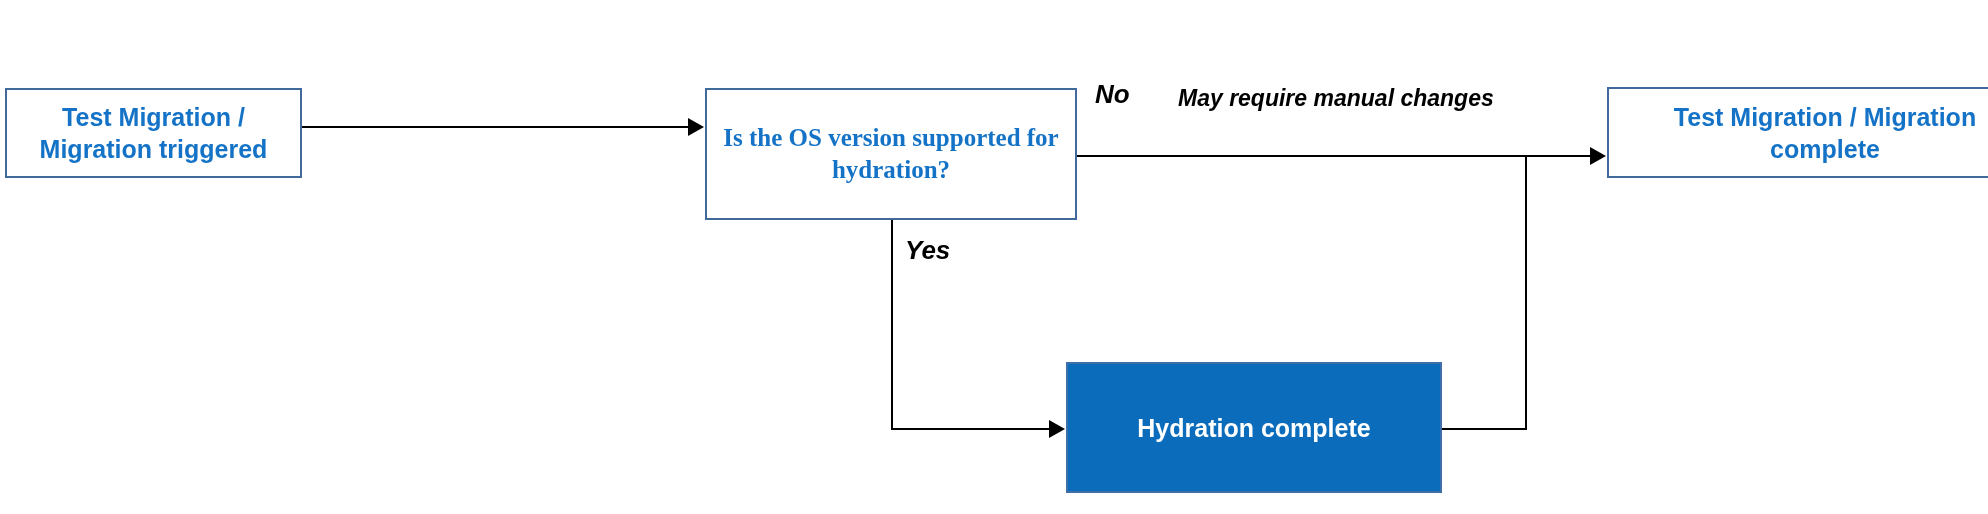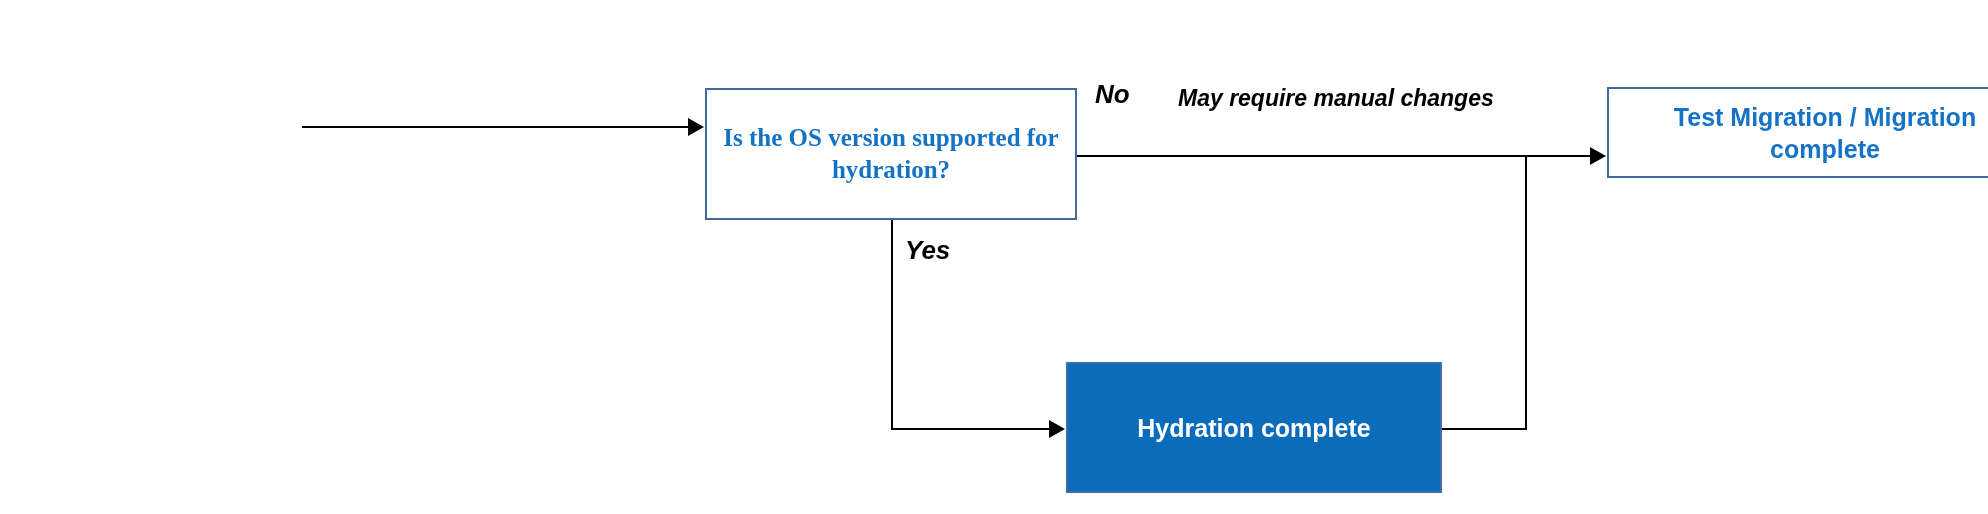--- a/index.html
+++ b/index.html
@@ -72,20 +72,23 @@
     white-space: nowrap;
   }
   .edge-label.big { font-size: 26px; }
   .edge-label.small { font-size: 23px; font-style: italic; }
 </style>
 </head>
 <body>
 
 <div id="canvas">
 
+  <div class="node node-outline" style="left:5px; top:88px; width:297px; height:90px;">
+    <span class="node-label">Test Migration / Migration triggered</span>
+  </div>
 
   <div class="hline" style="left:302px; top:126px; width:386px;"></div>
   <div class="arrowhead" style="left:688px; top:118px;"></div>
 
   <div class="node node-outline" style="left:705px; top:88px; width:372px; height:132px;font-family:Liberation Serif, serif;">
     <span class="node-label">Is the OS version supported for hydration?</span>
   </div>
 
   <div class="edge-label big" style="left:1095px; top:79px;">No</div>
   <div class="edge-label small" style="left:1178px; top:85px;">May require manual changes</div>

